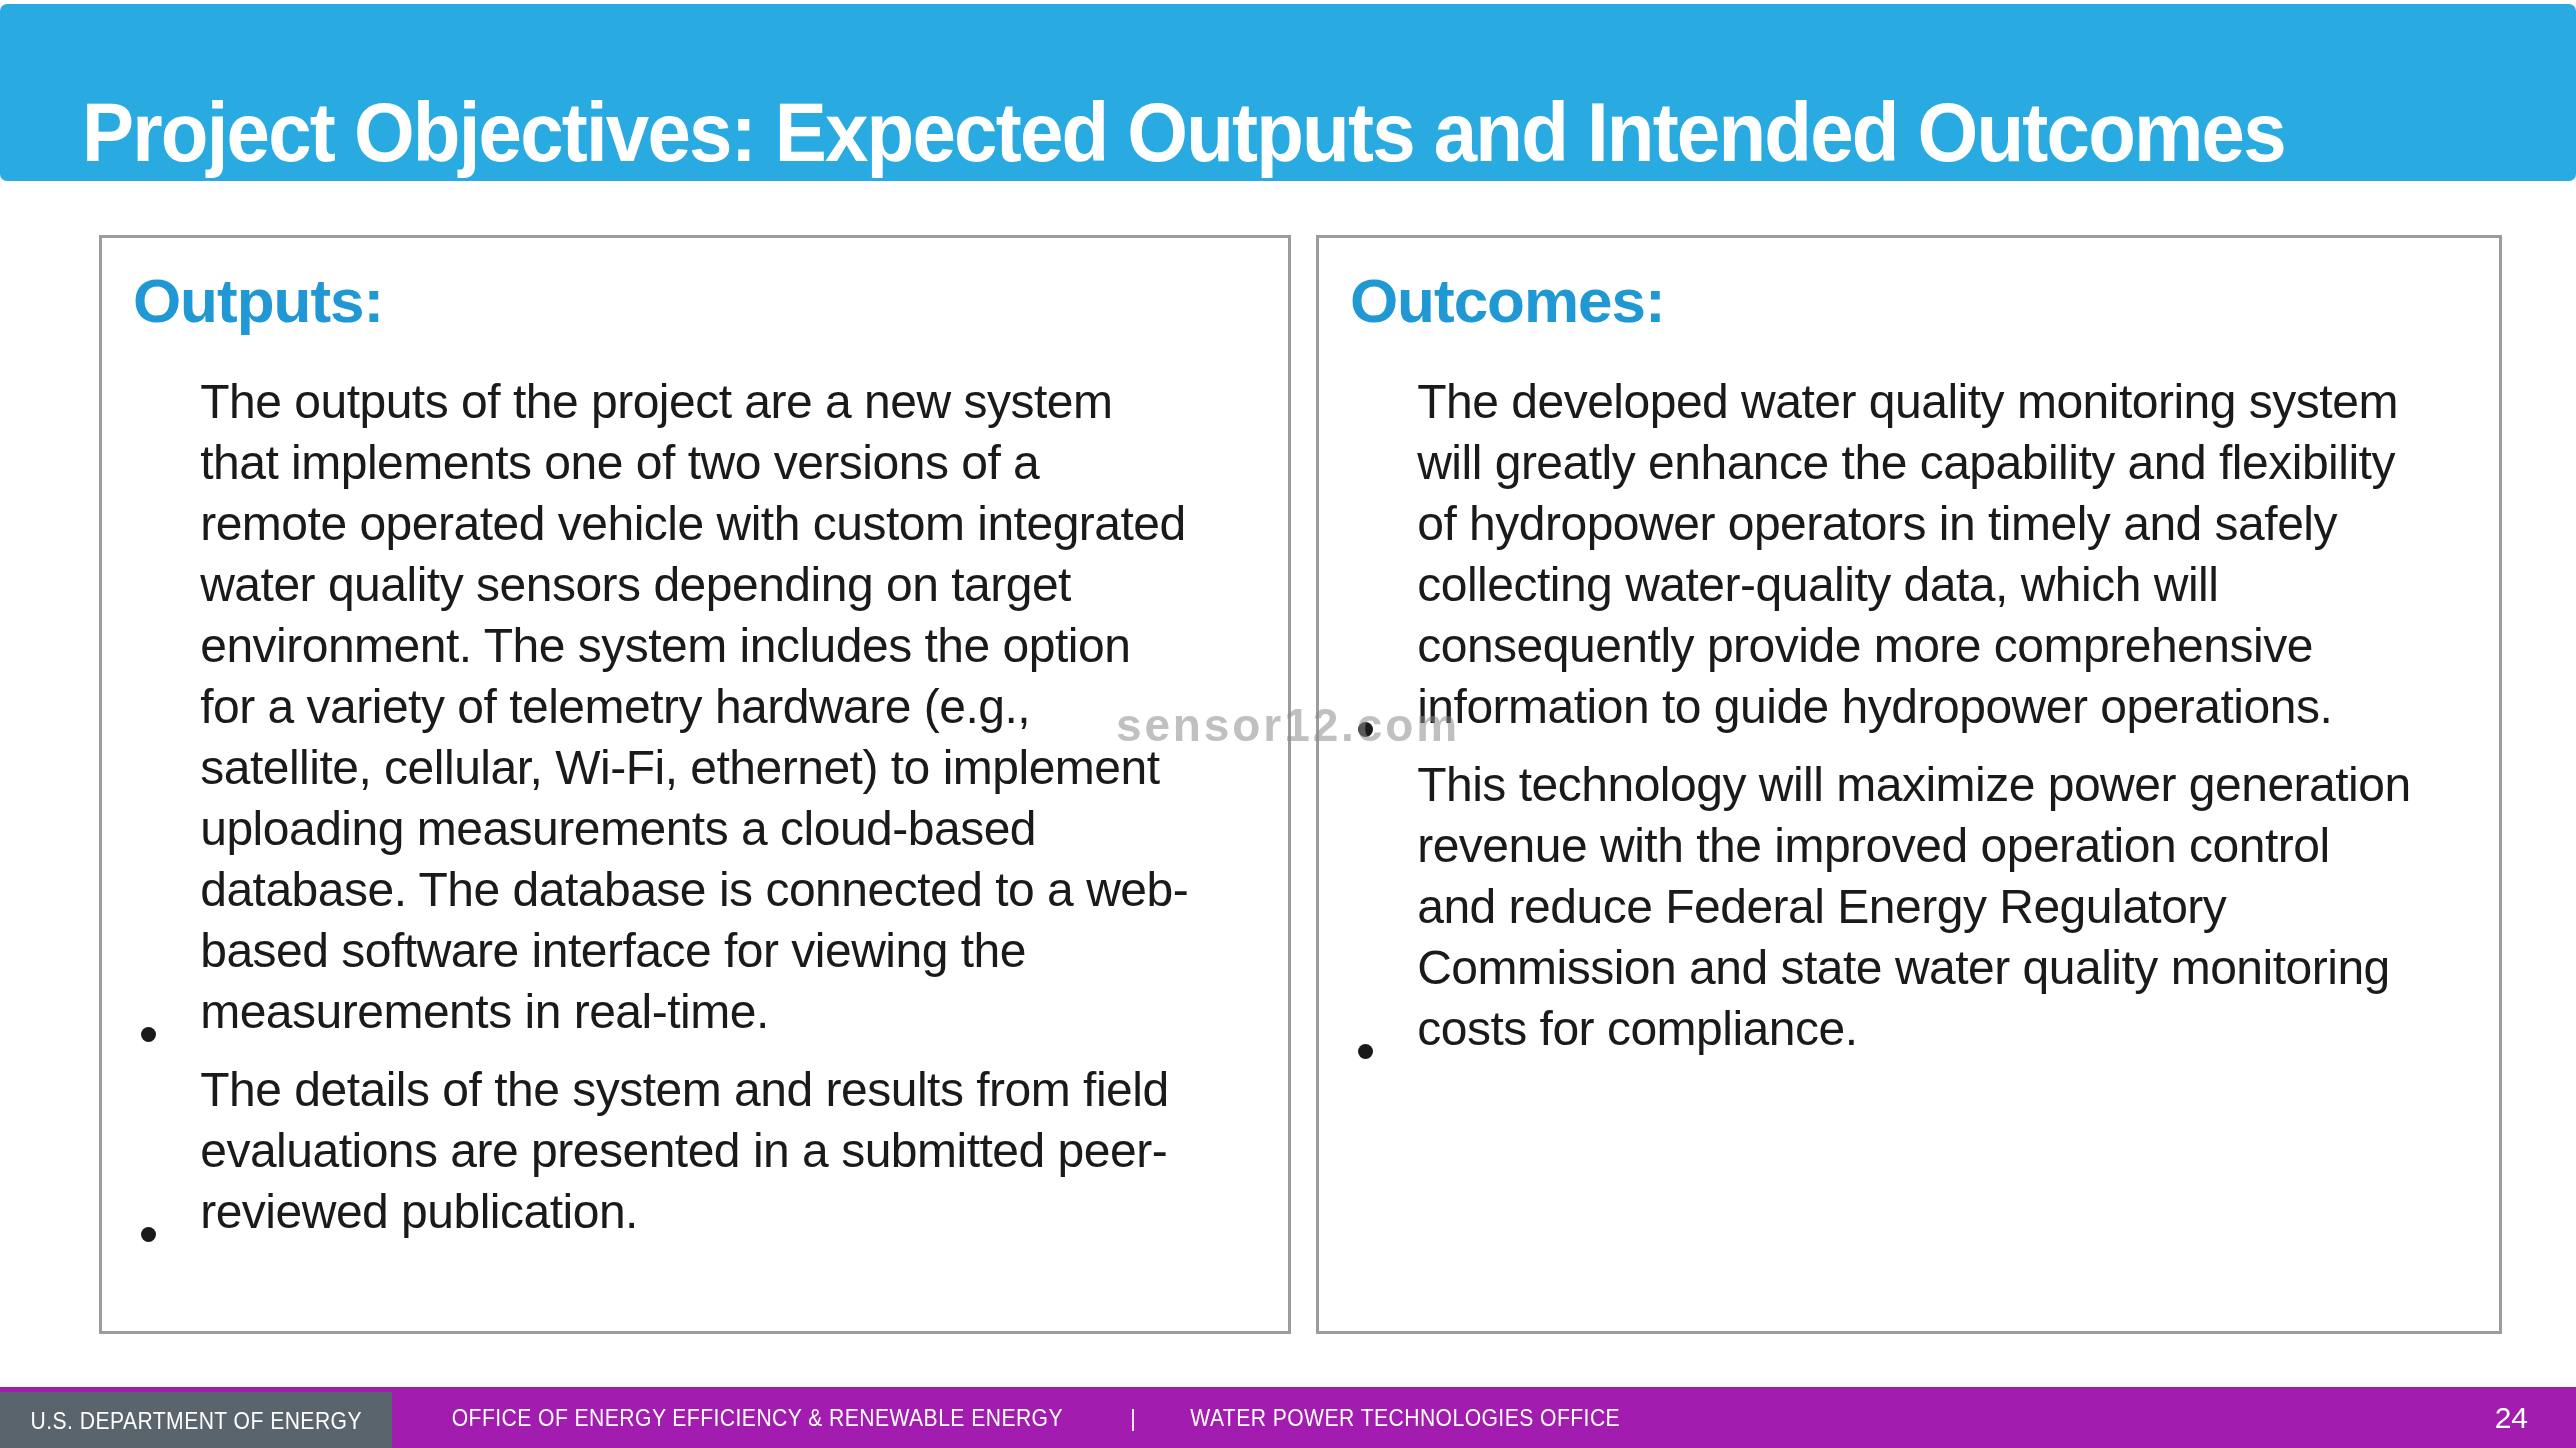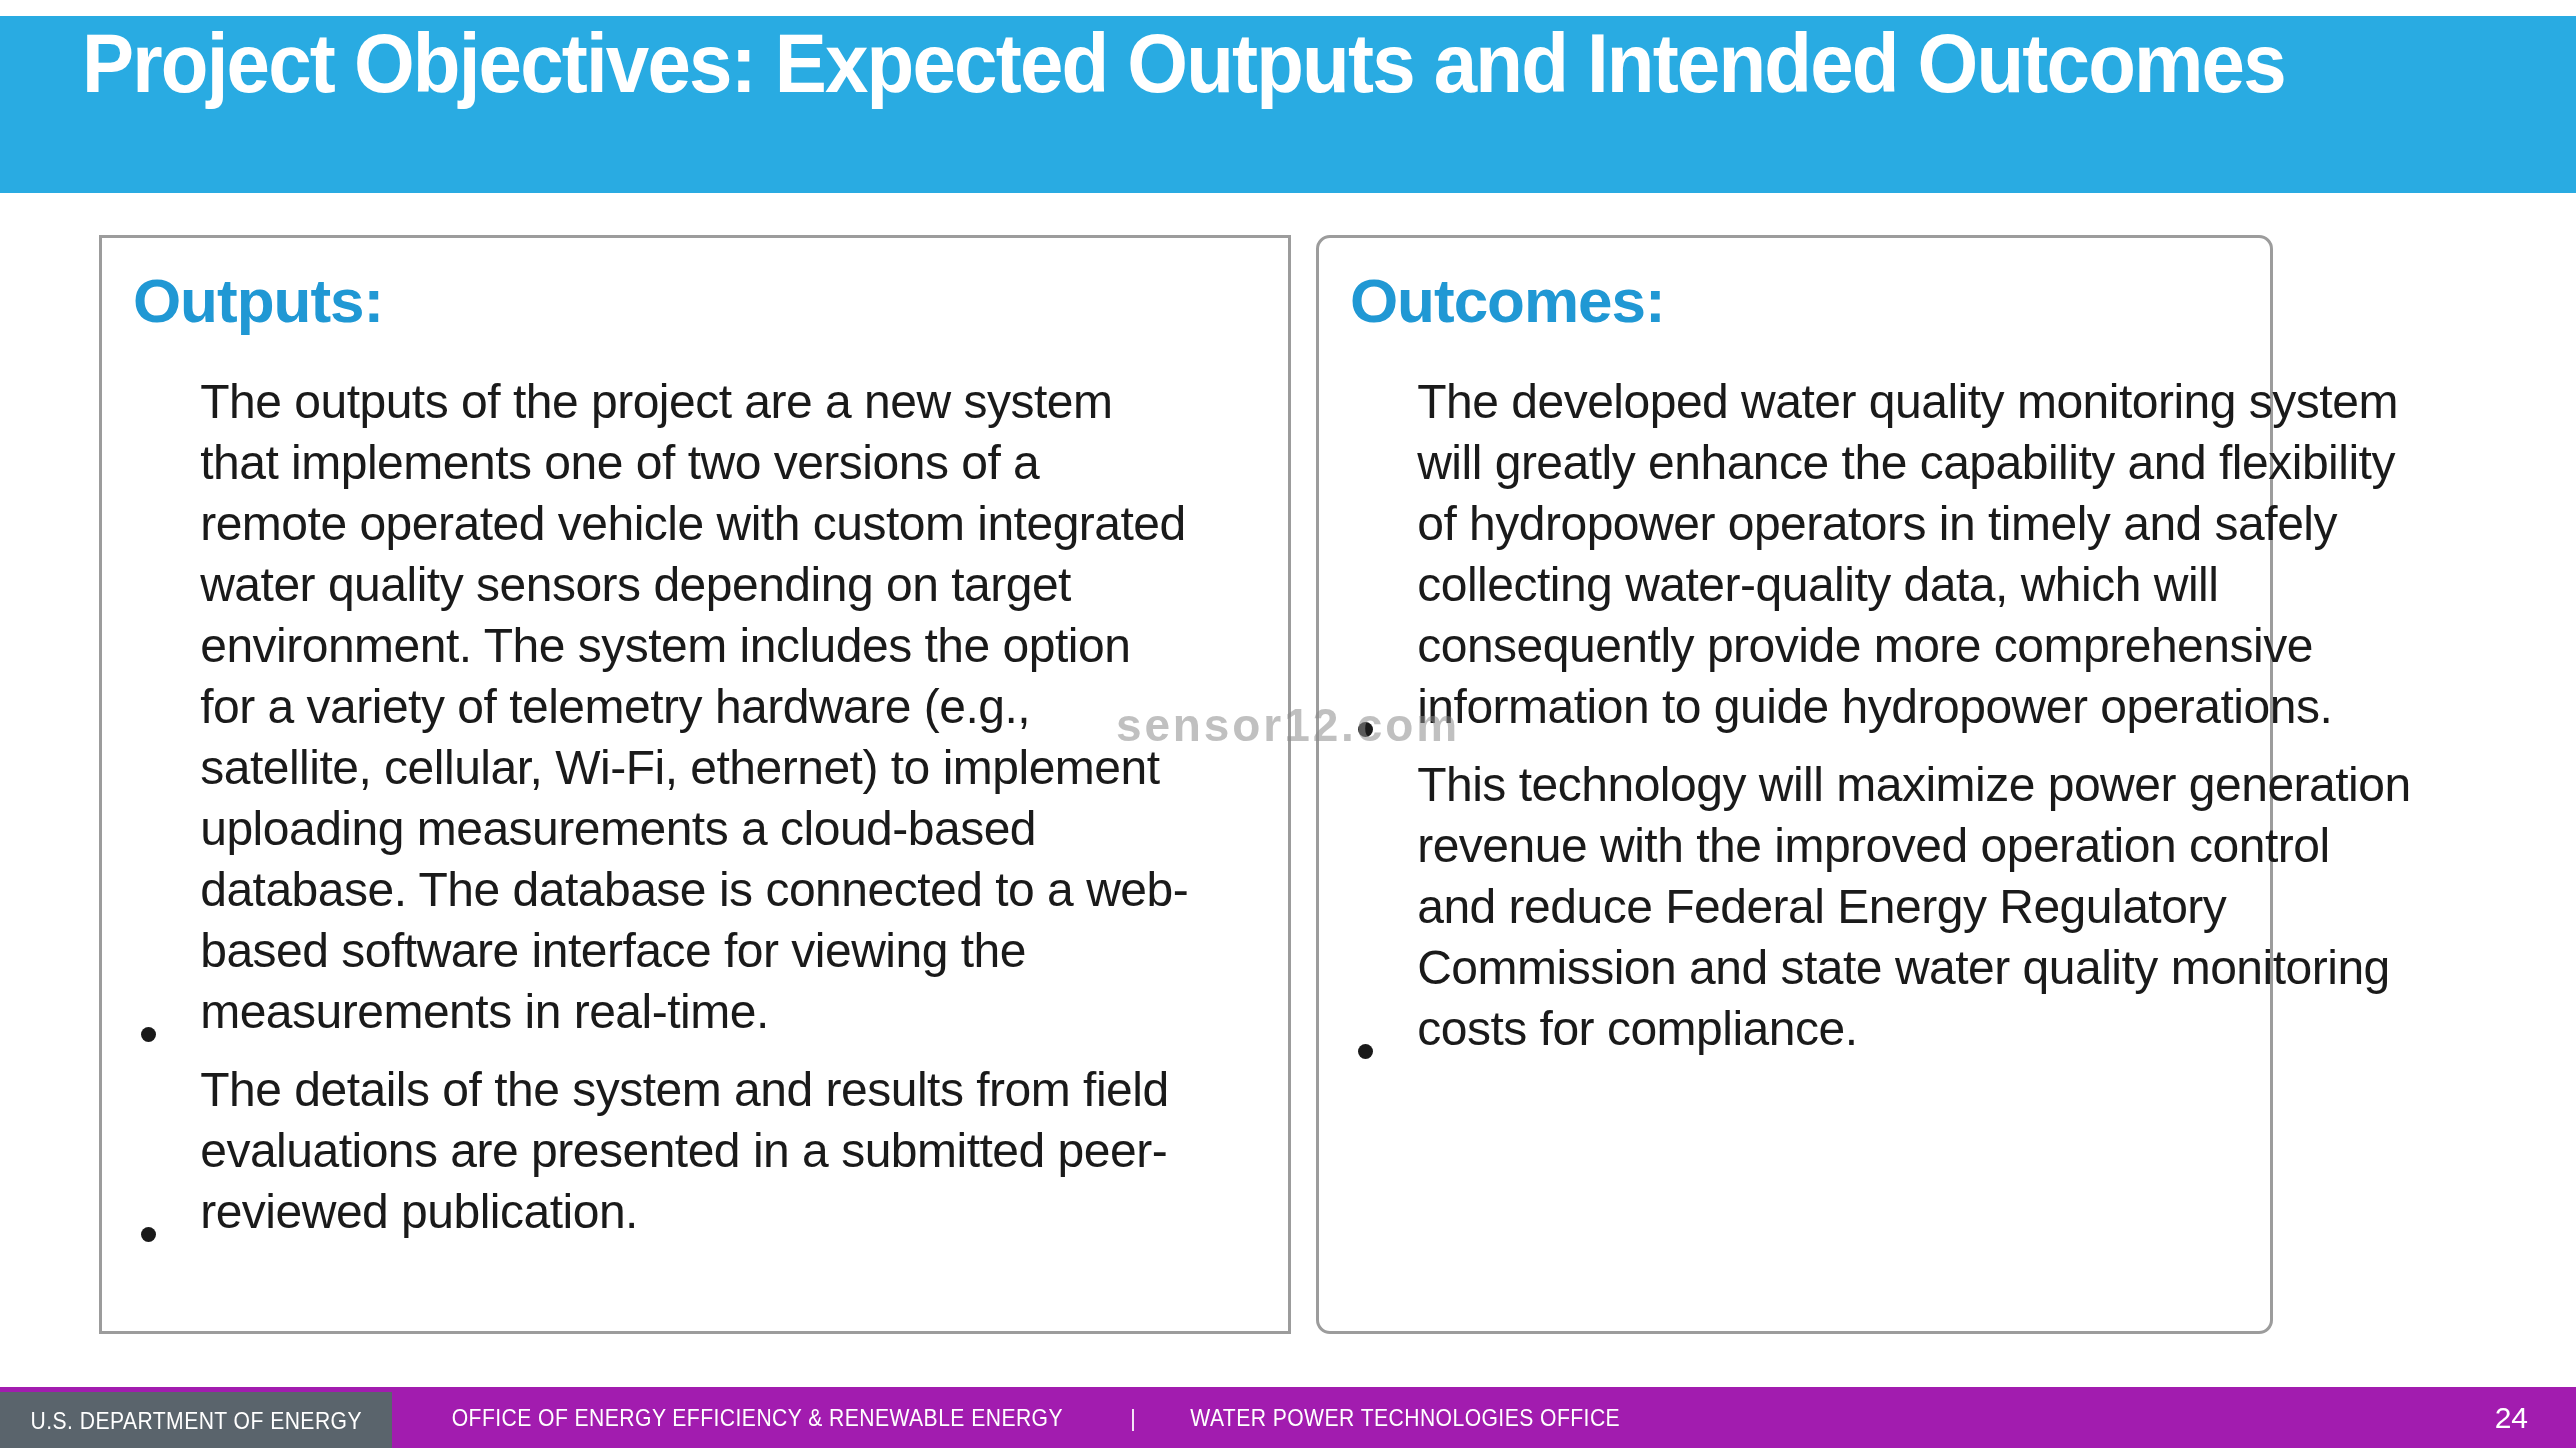--- a/index.html
+++ b/index.html
@@ -11,24 +11,24 @@
   }
   .slide {
     position: relative;
     width: 2576px; height: 1449px;
     background: #ffffff;
     overflow: hidden;
   }
 
   
   .titlebar {
-    position: absolute; left: 0; top: 16px;
+    position: absolute; left: 0; top: 4px;
     width: 2576px; height: 177px;
     background: #29ABE2;
-    display: flex; align-items: flex-start;
+    display: flex; align-items: flex-end; border-radius: 7px;
   }
   .titlebar h1 {
     margin: 0 0 0 82px;
     color: #ffffff;
     font-size: 83px;
     font-weight: bold;
     letter-spacing: -1.9px;
     white-space: nowrap;
     transform: scaleX(0.94);
     transform-origin: left center;
@@ -37,21 +37,21 @@
   
   .panel {
     position: absolute; top: 219px; height: 1099px;
     background: #ffffff;
     border: 3.9px solid #9C9C9C;
     box-sizing: border-box;
     padding: 13.5px 27px 0 29px;
     margin-top: 16px;
   }
   .panel-outputs  { left: 99px;  width: 1192px; }
-  .panel-outcomes { left: 1316px; width: 957px; border-radius: 14px; }
+  .panel-outcomes { left: 1316px; width: 1186px; }
 
   .panel h2 {
     margin: 13.5px 0 0 1.9px;
     color: #2098D4;
     font-size: 62px;
     font-weight: bold;
     letter-spacing: -1px;
   }
 
   .panel ul {

